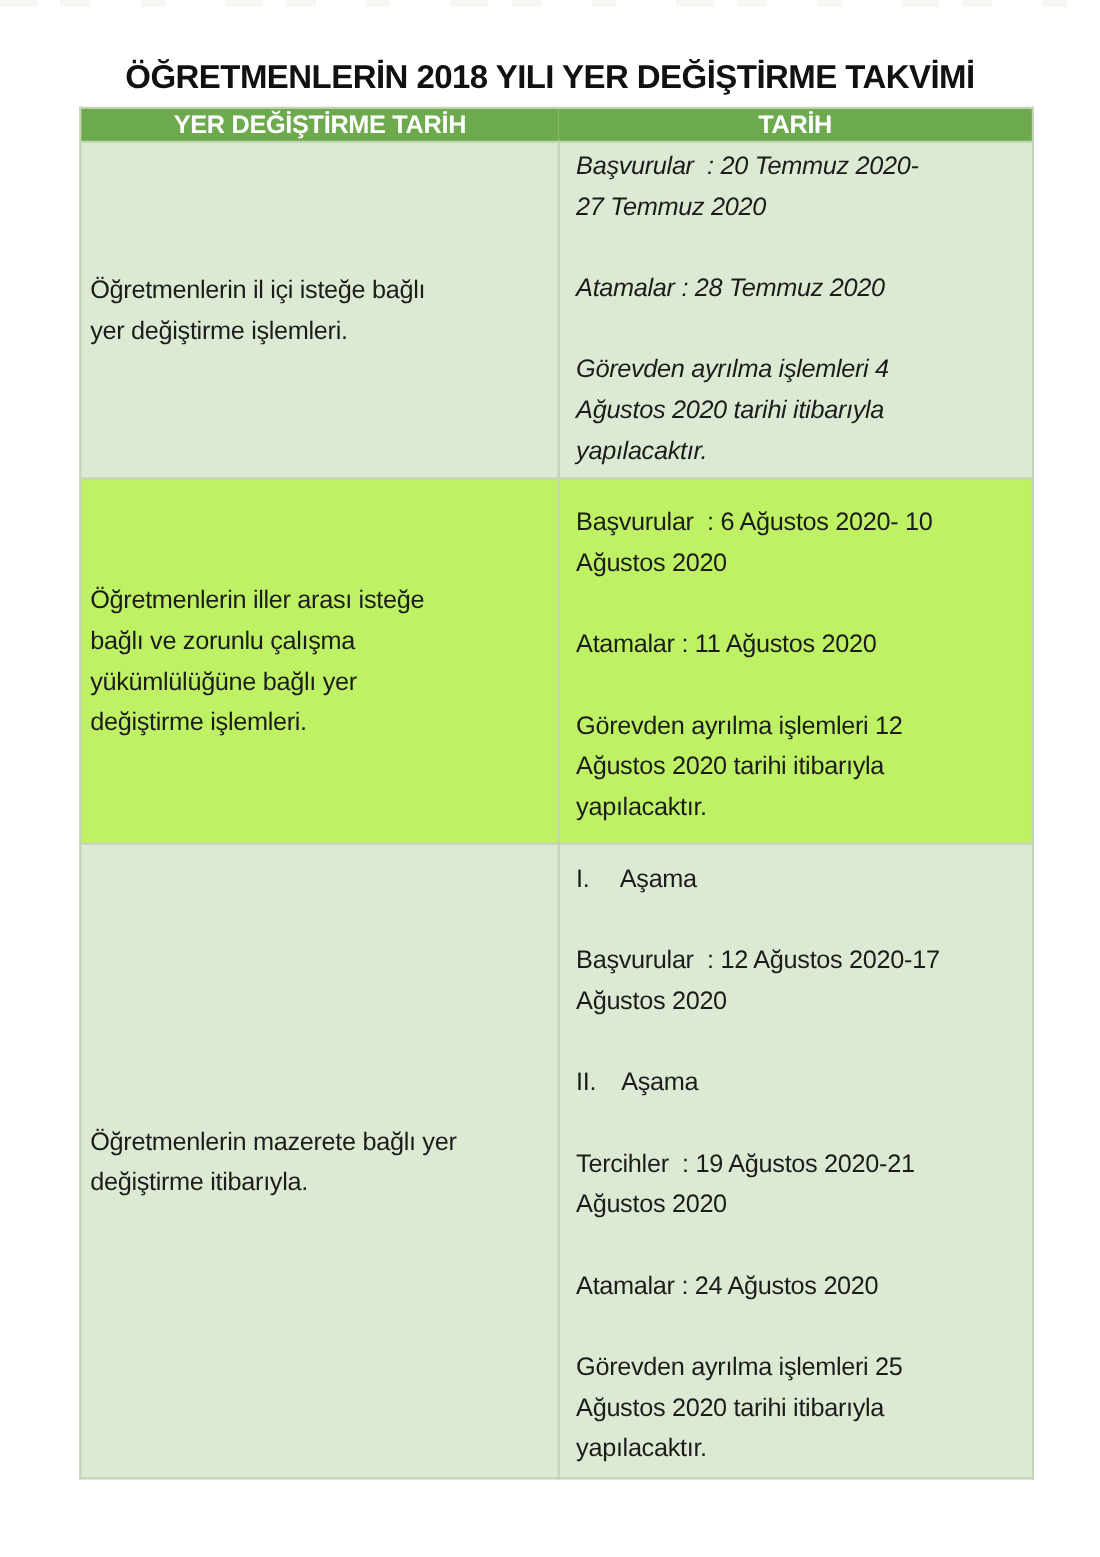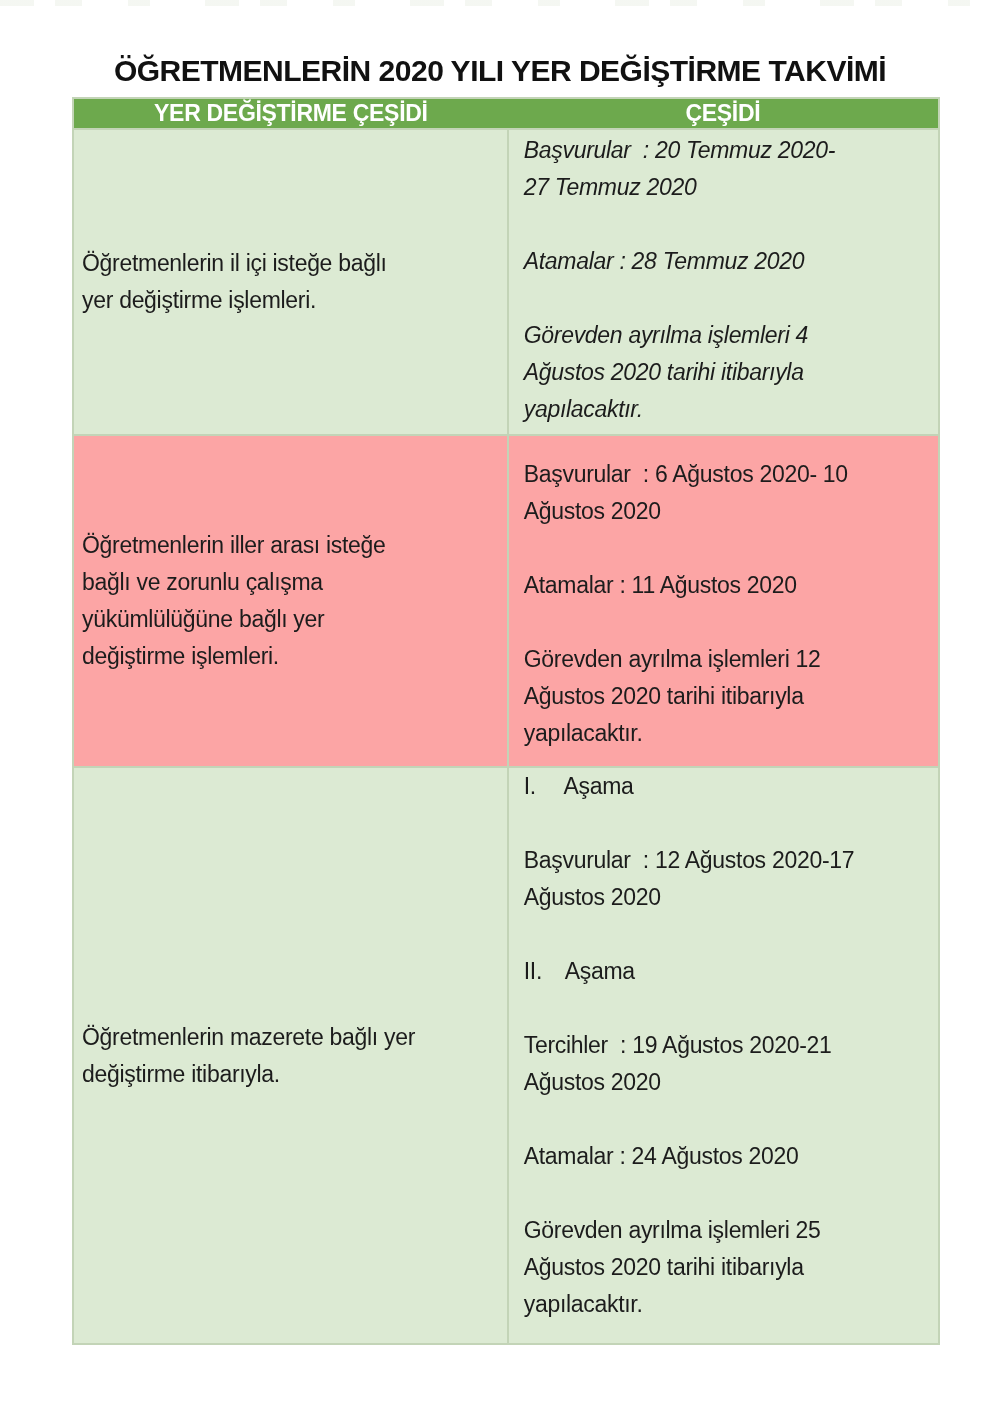--- a/index.html
+++ b/index.html
@@ -49,52 +49,52 @@
     font-size:23px;font-weight:bold;letter-spacing:-0.3px;
     height:31px;padding:0;text-align:center;vertical-align:middle;
     border:0;
   }
 
   td{
     border:2px solid var(--border);
     font-size:23px;line-height:37px;letter-spacing:-0.3px;
     color:var(--text);
     white-space:pre-line;
-    background:#fca5a5;
+    background:#bef264;
   }
   tr.green-row td{background:var(--rowgreen);}
 
   td.type-cell{vertical-align:middle;padding:6px 10px 6px 8px;}
   td.dates-cell{vertical-align:top;padding:0 10px 6px 15px;}
 
   tr.row-0 td{height:296px;}
   tr.row-1 td{height:332px;}
   tr.row-2 td{height:577px;}
   tr.row-0 td.dates-cell{padding-top:2px;font-style:italic;}
   tr.row-1 td.dates-cell{padding-top:20px;}
-  tr.row-2 td.dates-cell{margin-top:16px;}
+  tr.row-2 td.dates-cell{padding-top:12px;margin-top:16px;}
 </style>
 </head>
 <body>
 
 <div class="doc">
 
   <div class="top-artifact"></div>
 
-  <h1 class="title">ÖĞRETMENLERİN 2020 YILI YER DEĞİŞTİRME TAKVİMİ</h1>
+  <h1 class="title">ÖĞRETMENLERİN 2018 YILI YER DEĞİŞTİRME TAKVİMİ</h1>
 
   <table class="calendar">
     <colgroup>
       <col class="c1">
         <col class="c2">
     </colgroup>
     <thead>
       <tr>
-        <th>YER DEĞİŞTİRME ÇEŞİDİ</th>
-        <th>ÇEŞİDİ</th>
+        <th>YER DEĞİŞTİRME TARİH</th>
+        <th>TARİH</th>
       </tr>
     </thead>
     <tbody>
       <tr class="row-0 green-row">
         <td class="type-cell">Öğretmenlerin il içi isteğe bağlı
 yer değiştirme işlemleri.</td>
         <td class="dates-cell">Başvurular&nbsp; : 20 Temmuz 2020-
 27 Temmuz 2020
 
 Atamalar : 28 Temmuz 2020

